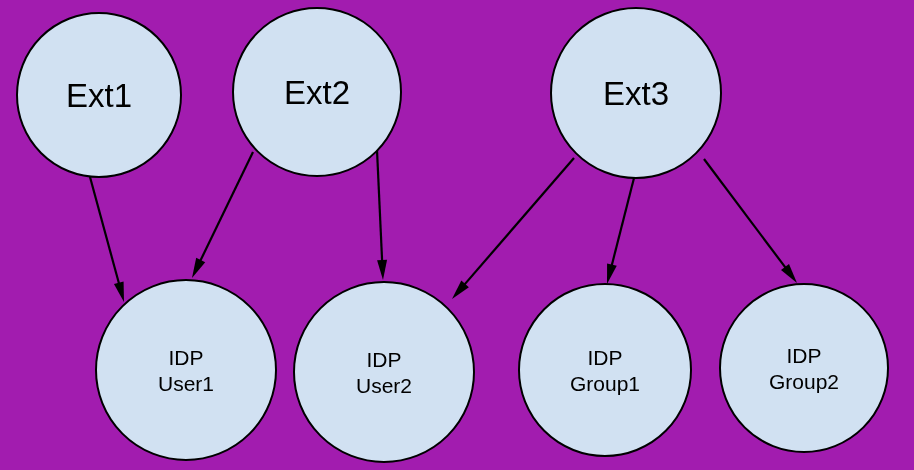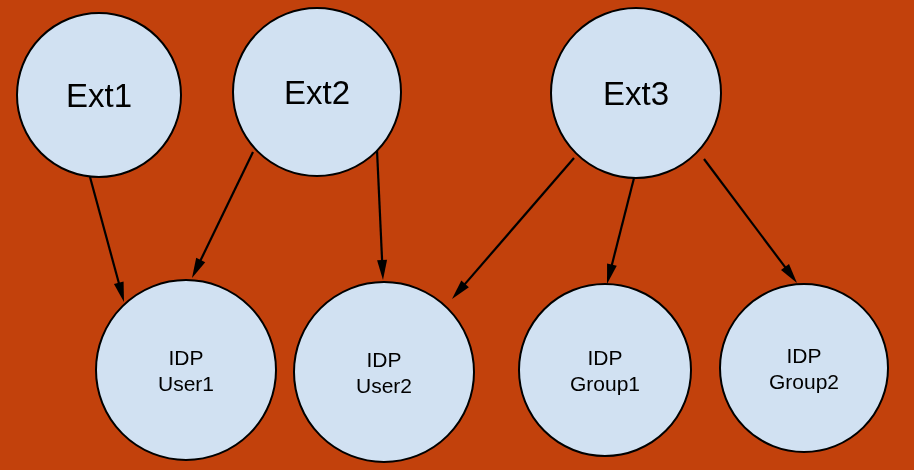--- a/index.html
+++ b/index.html
@@ -8,21 +8,21 @@
     padding: 0;
     background: #ffffff;
   }
   body {
     font-family: "Liberation Sans", sans-serif;
   }
   #diagram-canvas {
     position: relative;
     width: 914px;
     height: 470px;
-    background: #c2410c;
+    background: #a21caf;
     overflow: hidden;
   }
   #diagram-svg {
     position: absolute;
     left: 0;
     top: 0;
     width: 914px;
     height: 470px;
   }
   .node-circle {

